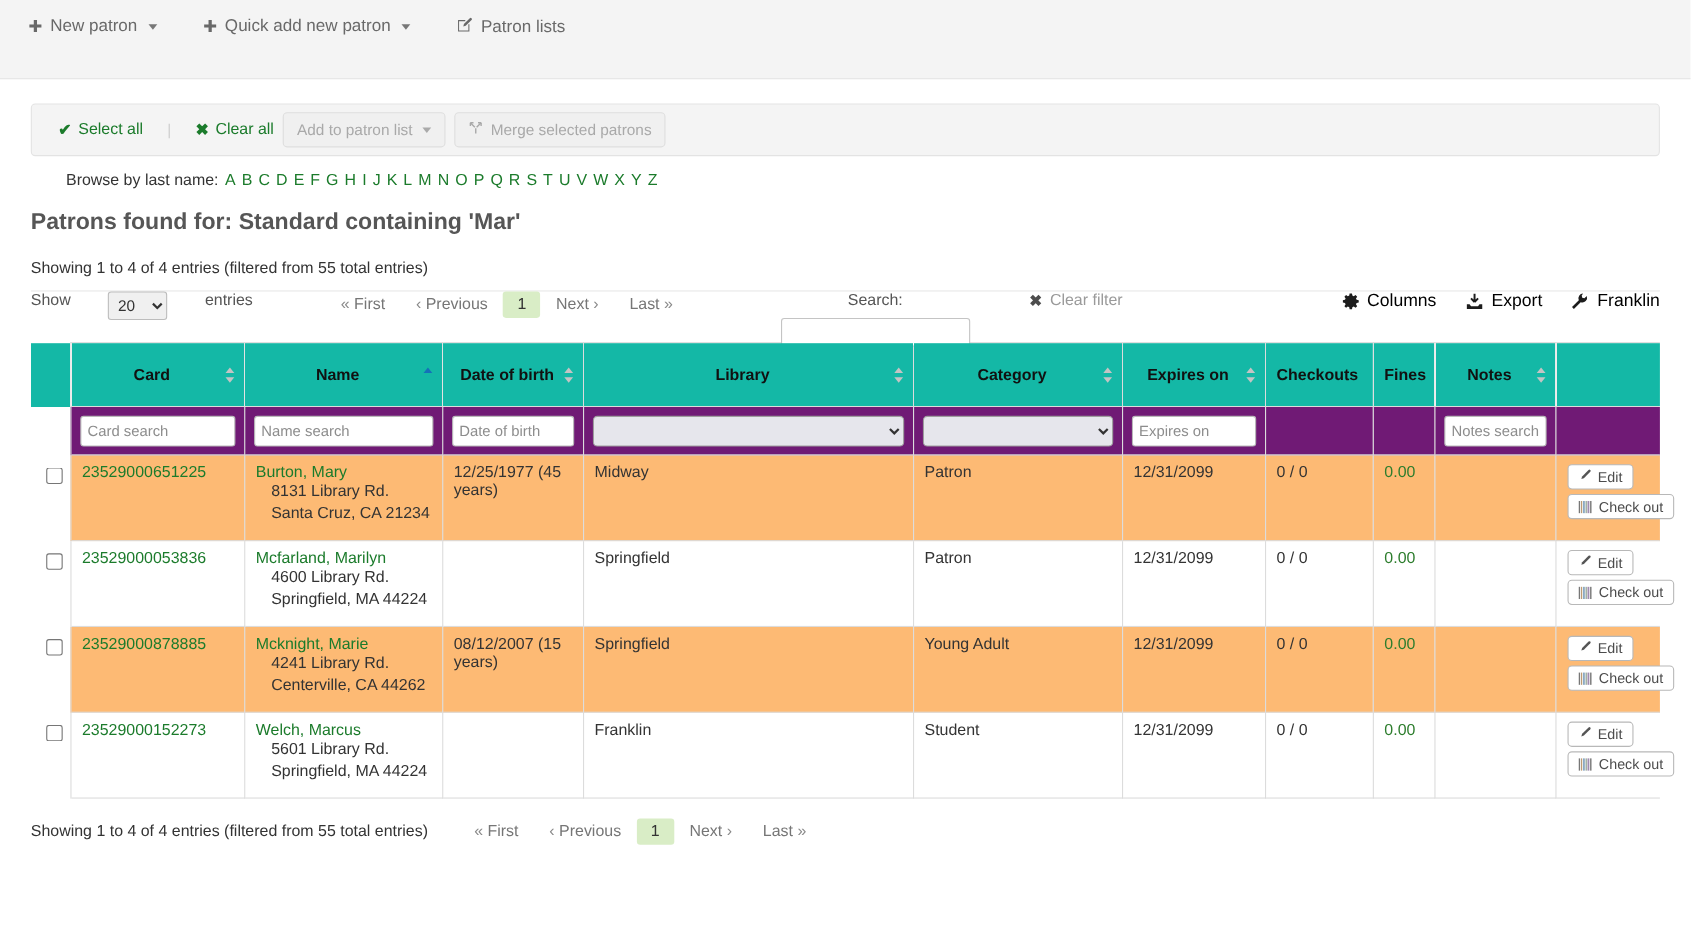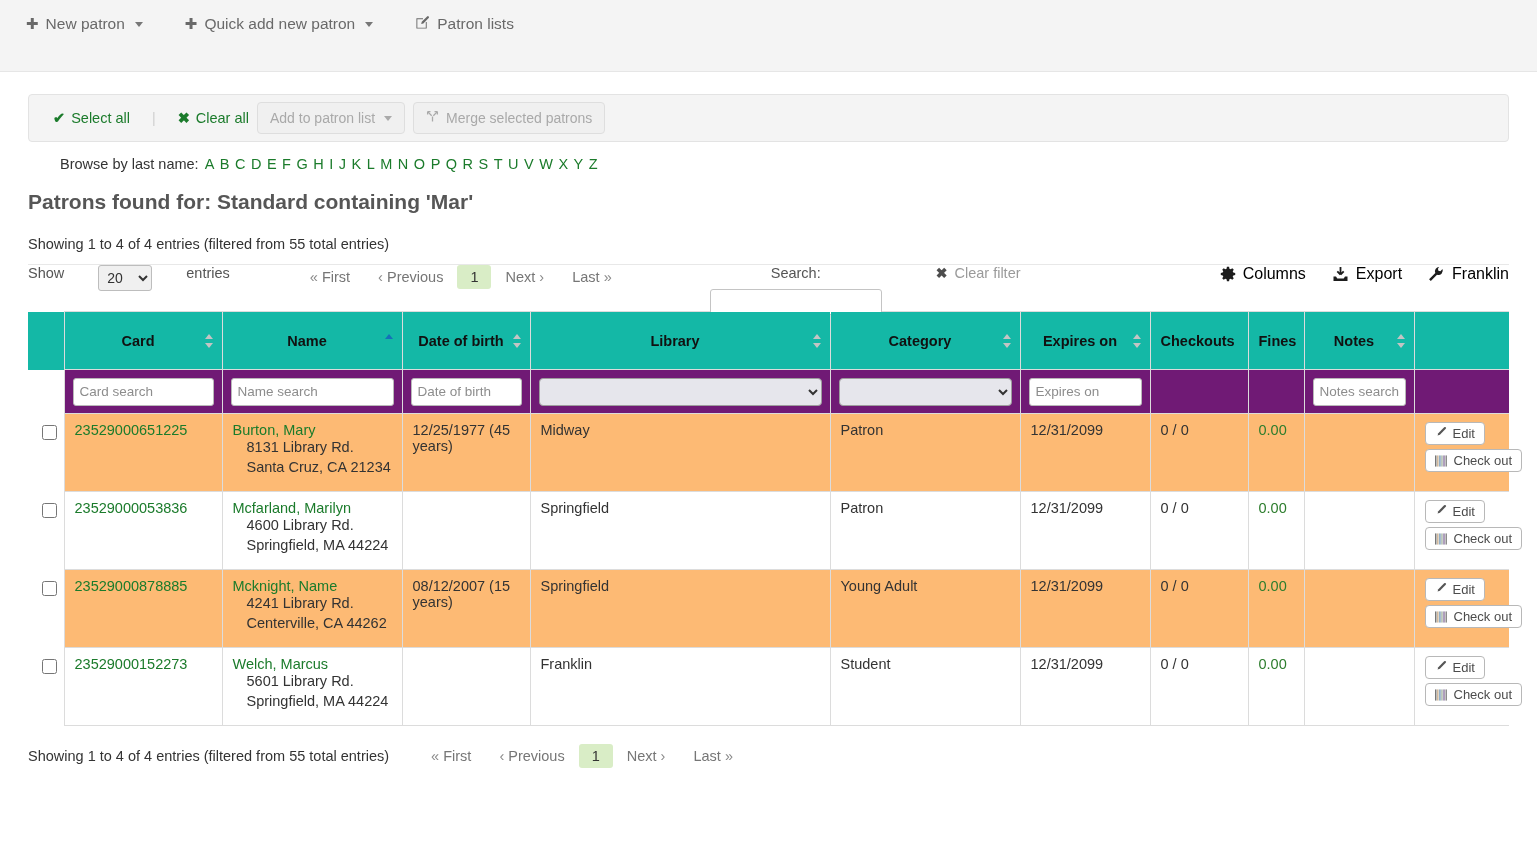--- a/index.html
+++ b/index.html
@@ -558,21 +558,21 @@
                   <rect x="8.8" y="0" width="1.8" height="12" fill="#a08cb0"></rect>
                   <rect x="11.4" y="0" width="1.3" height="12" fill="#6f6f6f"></rect>
                 </svg></span>
               <span>Check out</span>
             </div></td>
         </tr>
         <tr class="odd">
           <td class="cbcol"><input type="checkbox" style=""></td>
           <td><span class="cardnum">23529000878885</span></td>
           <td>
-            <span class="pname">Mcknight, Name</span>
+            <span class="pname">Mcknight, Marie</span>
             <span class="addr">4241 Library Rd.</span>
             <span class="addr">Centerville, CA 44262</span>
           </td>
           <td>08/12/2007 (15 years)</td>
           <td>Springfield</td>
           <td>Young Adult</td>
           <td>12/31/2099</td>
           <td>0 / 0</td>
           <td class="fines">0.00</td>
           <td></td>

